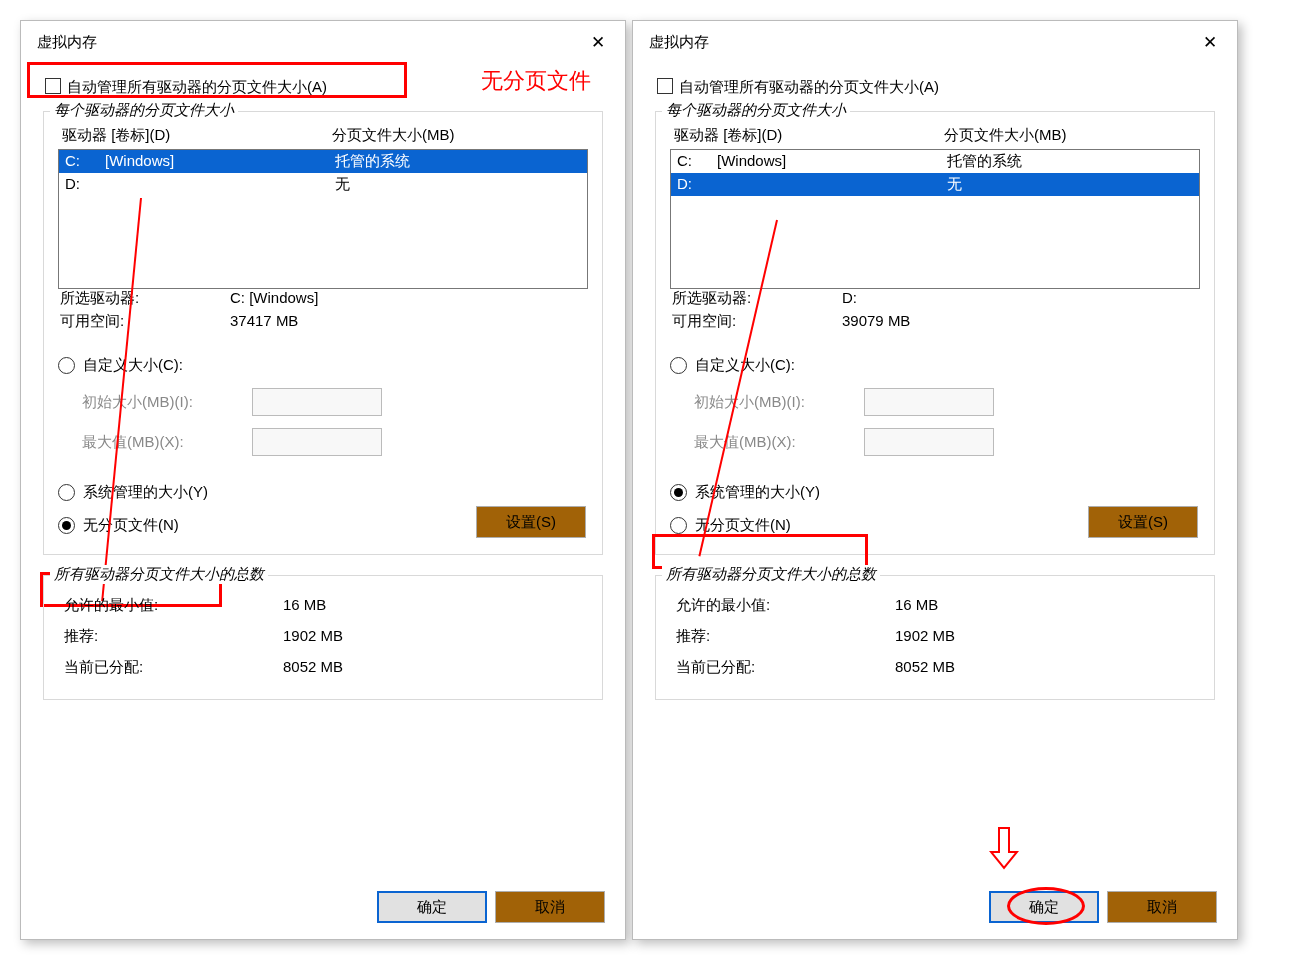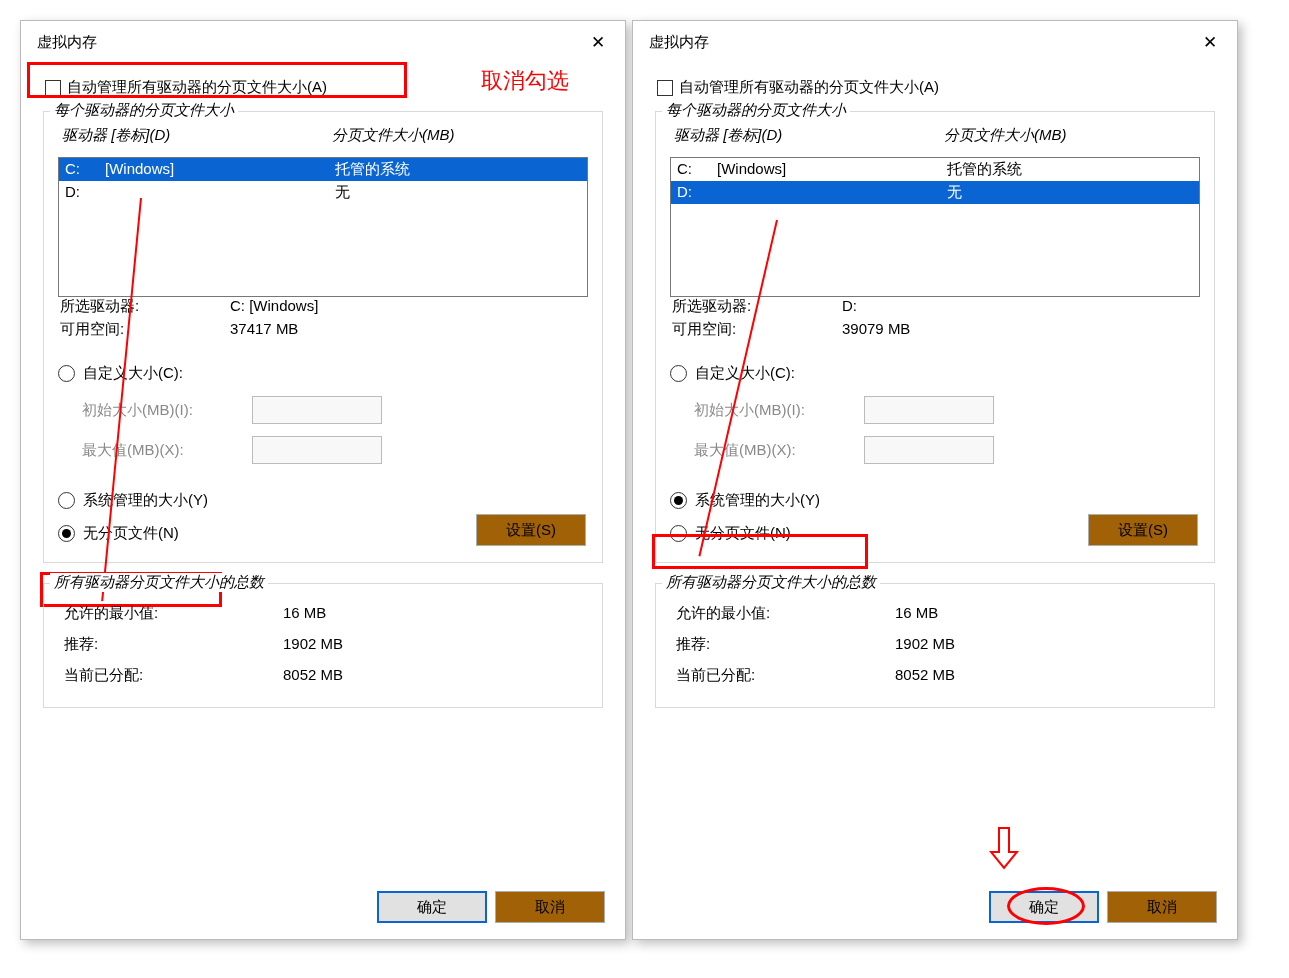--- a/index.html
+++ b/index.html
@@ -15,32 +15,32 @@
     .titlebar {
       height: 43px; display: flex; align-items: center; justify-content: space-between;
       padding: 0 6px 0 16px;
     }
     .titlebar .title { font-size: 15px; }
     .close-btn {
       width: 42px; height: 32px; display: flex; align-items: center; justify-content: center;
       font-size: 17px; cursor: default;
     }
     .body { padding: 10px 22px 16px 22px; flex: 1; position: relative; }
-    .checkbox-row { display: flex; align-items: center; gap: 6px; padding: 4px 2px; }
+    .checkbox-row { display: flex; gap: 6px; padding: 4px 2px; }
     .checkbox { width: 16px; height: 16px; border: 1px solid #333; background: #fff; }
     .fieldset {
       border: 1px solid #d9d9d9;
       margin-top: 10px; padding: 14px 14px 16px 14px;
       position: relative;
     }
     .fieldset-legend {
       position: absolute; top: -11px; left: 6px;
       background: #fff; padding: 0 4px; font-size: 15px; font-style: italic;
     }
-    .drive-header { display: flex; padding: 0 4px 12px 4px; font-style: italic; }
+    .drive-header { display: flex; padding: 0 4px 4px 4px; }
     .drive-header .col1 { flex: 0 0 270px; }
     .drive-header .col2 { flex: 1; }
     .drive-list {
       border: 1px solid #777; height: 140px; overflow: auto; font-size: 15px;
       background: #fff;
     }
     .drive-row { display: flex; padding: 2px 6px; }
     .drive-row .c1 { flex: 0 0 40px; }
     .drive-row .c2 { flex: 0 0 230px; }
     .drive-row .c3 { flex: 1; }
@@ -99,21 +99,21 @@
       <span class="title">虚拟内存</span>
       <div class="close-btn">✕</div>
     </div>
     <div class="body">
 
       <div class="anno-red-box" style="left:6px; top:-2px; width:380px; height:36px;"></div>
 
       <svg class="anno-arrow-left" style="left:396px; top:4px;" width="60" height="26">
         <polygon points="0,13 16,2 16,8 56,8 56,18 16,18 16,24" fill="none" stroke="#f00" stroke-width="2"></polygon>
       </svg>
-      <span class="anno-red-text" style="left:460px; top:2px;">取消勾选</span>
+      <span class="anno-red-text" style="left:460px; top:2px;">无分页文件</span>
 
       <div class="checkbox-row">
         <span class="checkbox"></span>
         <span>自动管理所有驱动器的分页文件大小(A)</span>
       </div>
 
       <div class="fieldset">
         <span class="fieldset-legend">每个驱动器的分页文件大小</span>
         <div class="drive-header">
           <span class="col1">驱动器 [卷标](D)</span>

